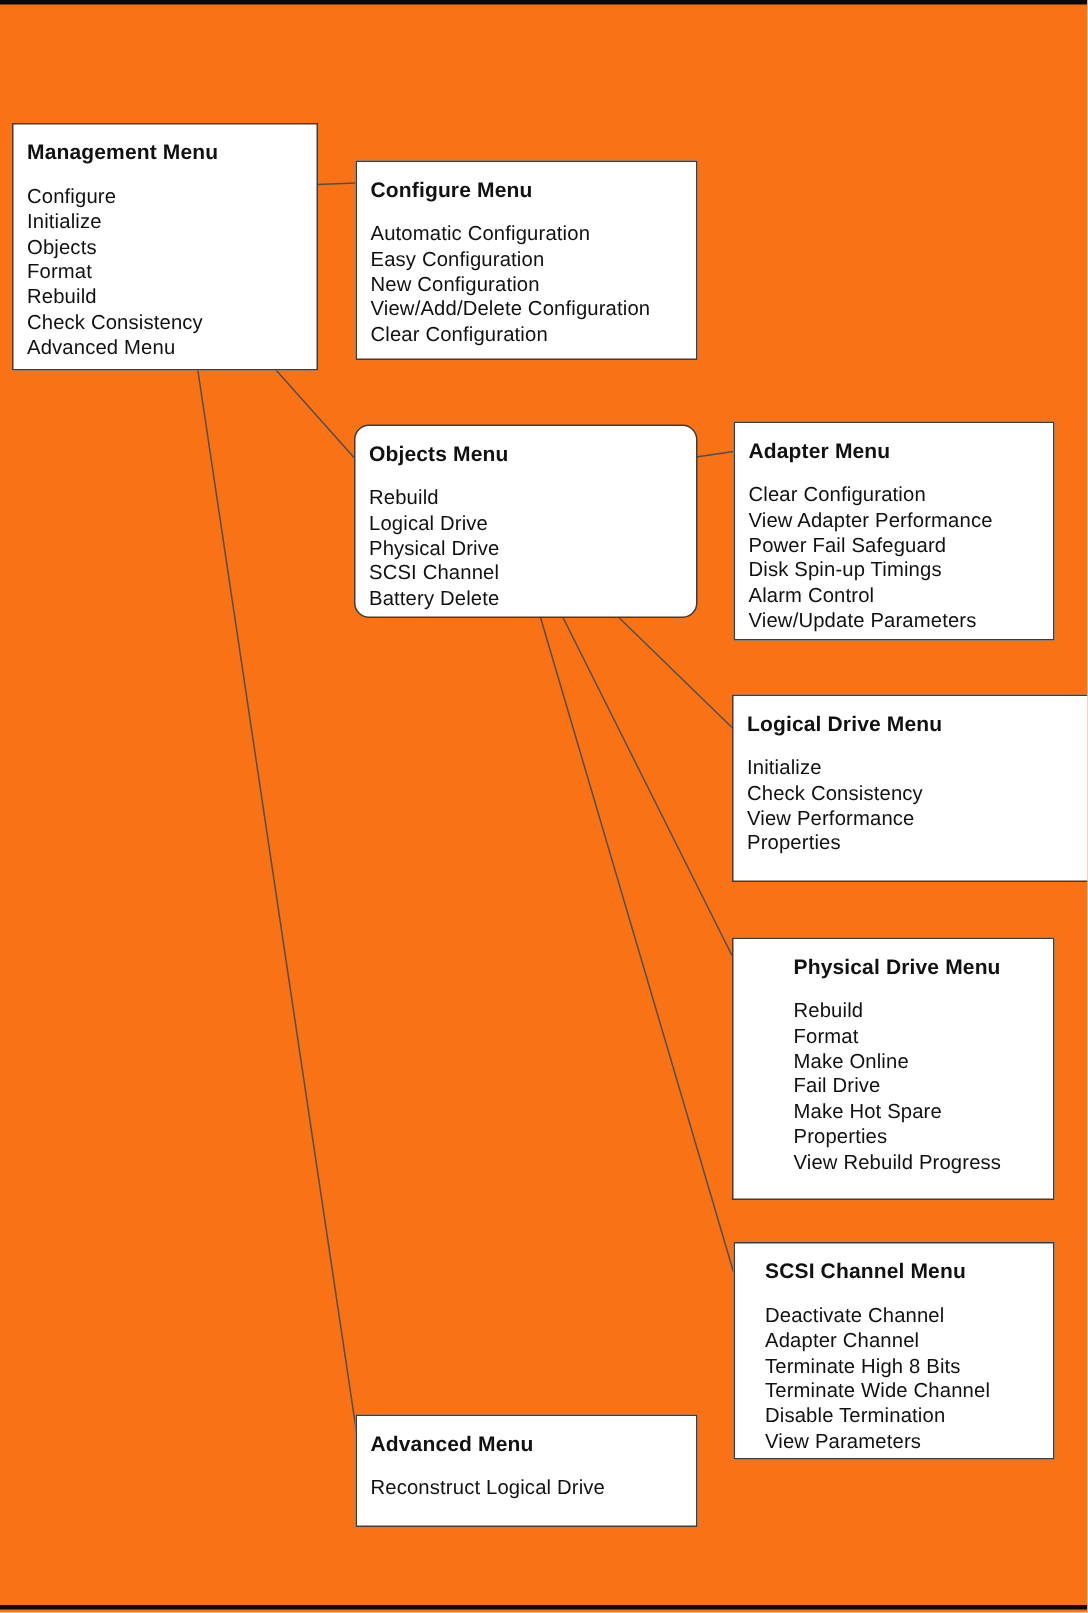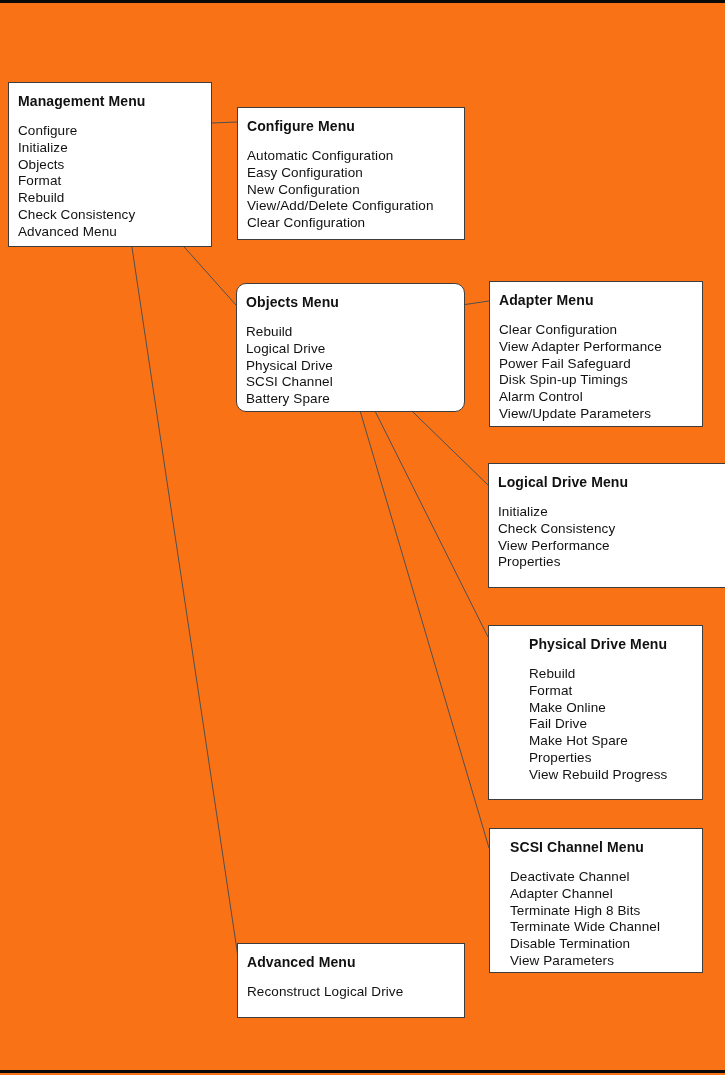--- a/index.html
+++ b/index.html
@@ -112,21 +112,21 @@
     </div>
   </div>
 
   <div id="box-objects" class="menu-box">
     <div class="menu-title">Objects Menu</div>
     <div class="menu-items">
       <div class="menu-item">Rebuild</div>
       <div class="menu-item">Logical Drive</div>
       <div class="menu-item">Physical Drive</div>
       <div class="menu-item">SCSI Channel</div>
-      <div class="menu-item">Battery Spare</div>
+      <div class="menu-item">Battery Delete</div>
     </div>
   </div>
 
   <div id="box-adapter" class="menu-box">
     <div class="menu-title">Adapter Menu</div>
     <div class="menu-items">
       <div class="menu-item">Clear Configuration</div>
       <div class="menu-item">View Adapter Performance</div>
       <div class="menu-item">Power Fail Safeguard</div>
       <div class="menu-item">Disk Spin-up Timings</div>

